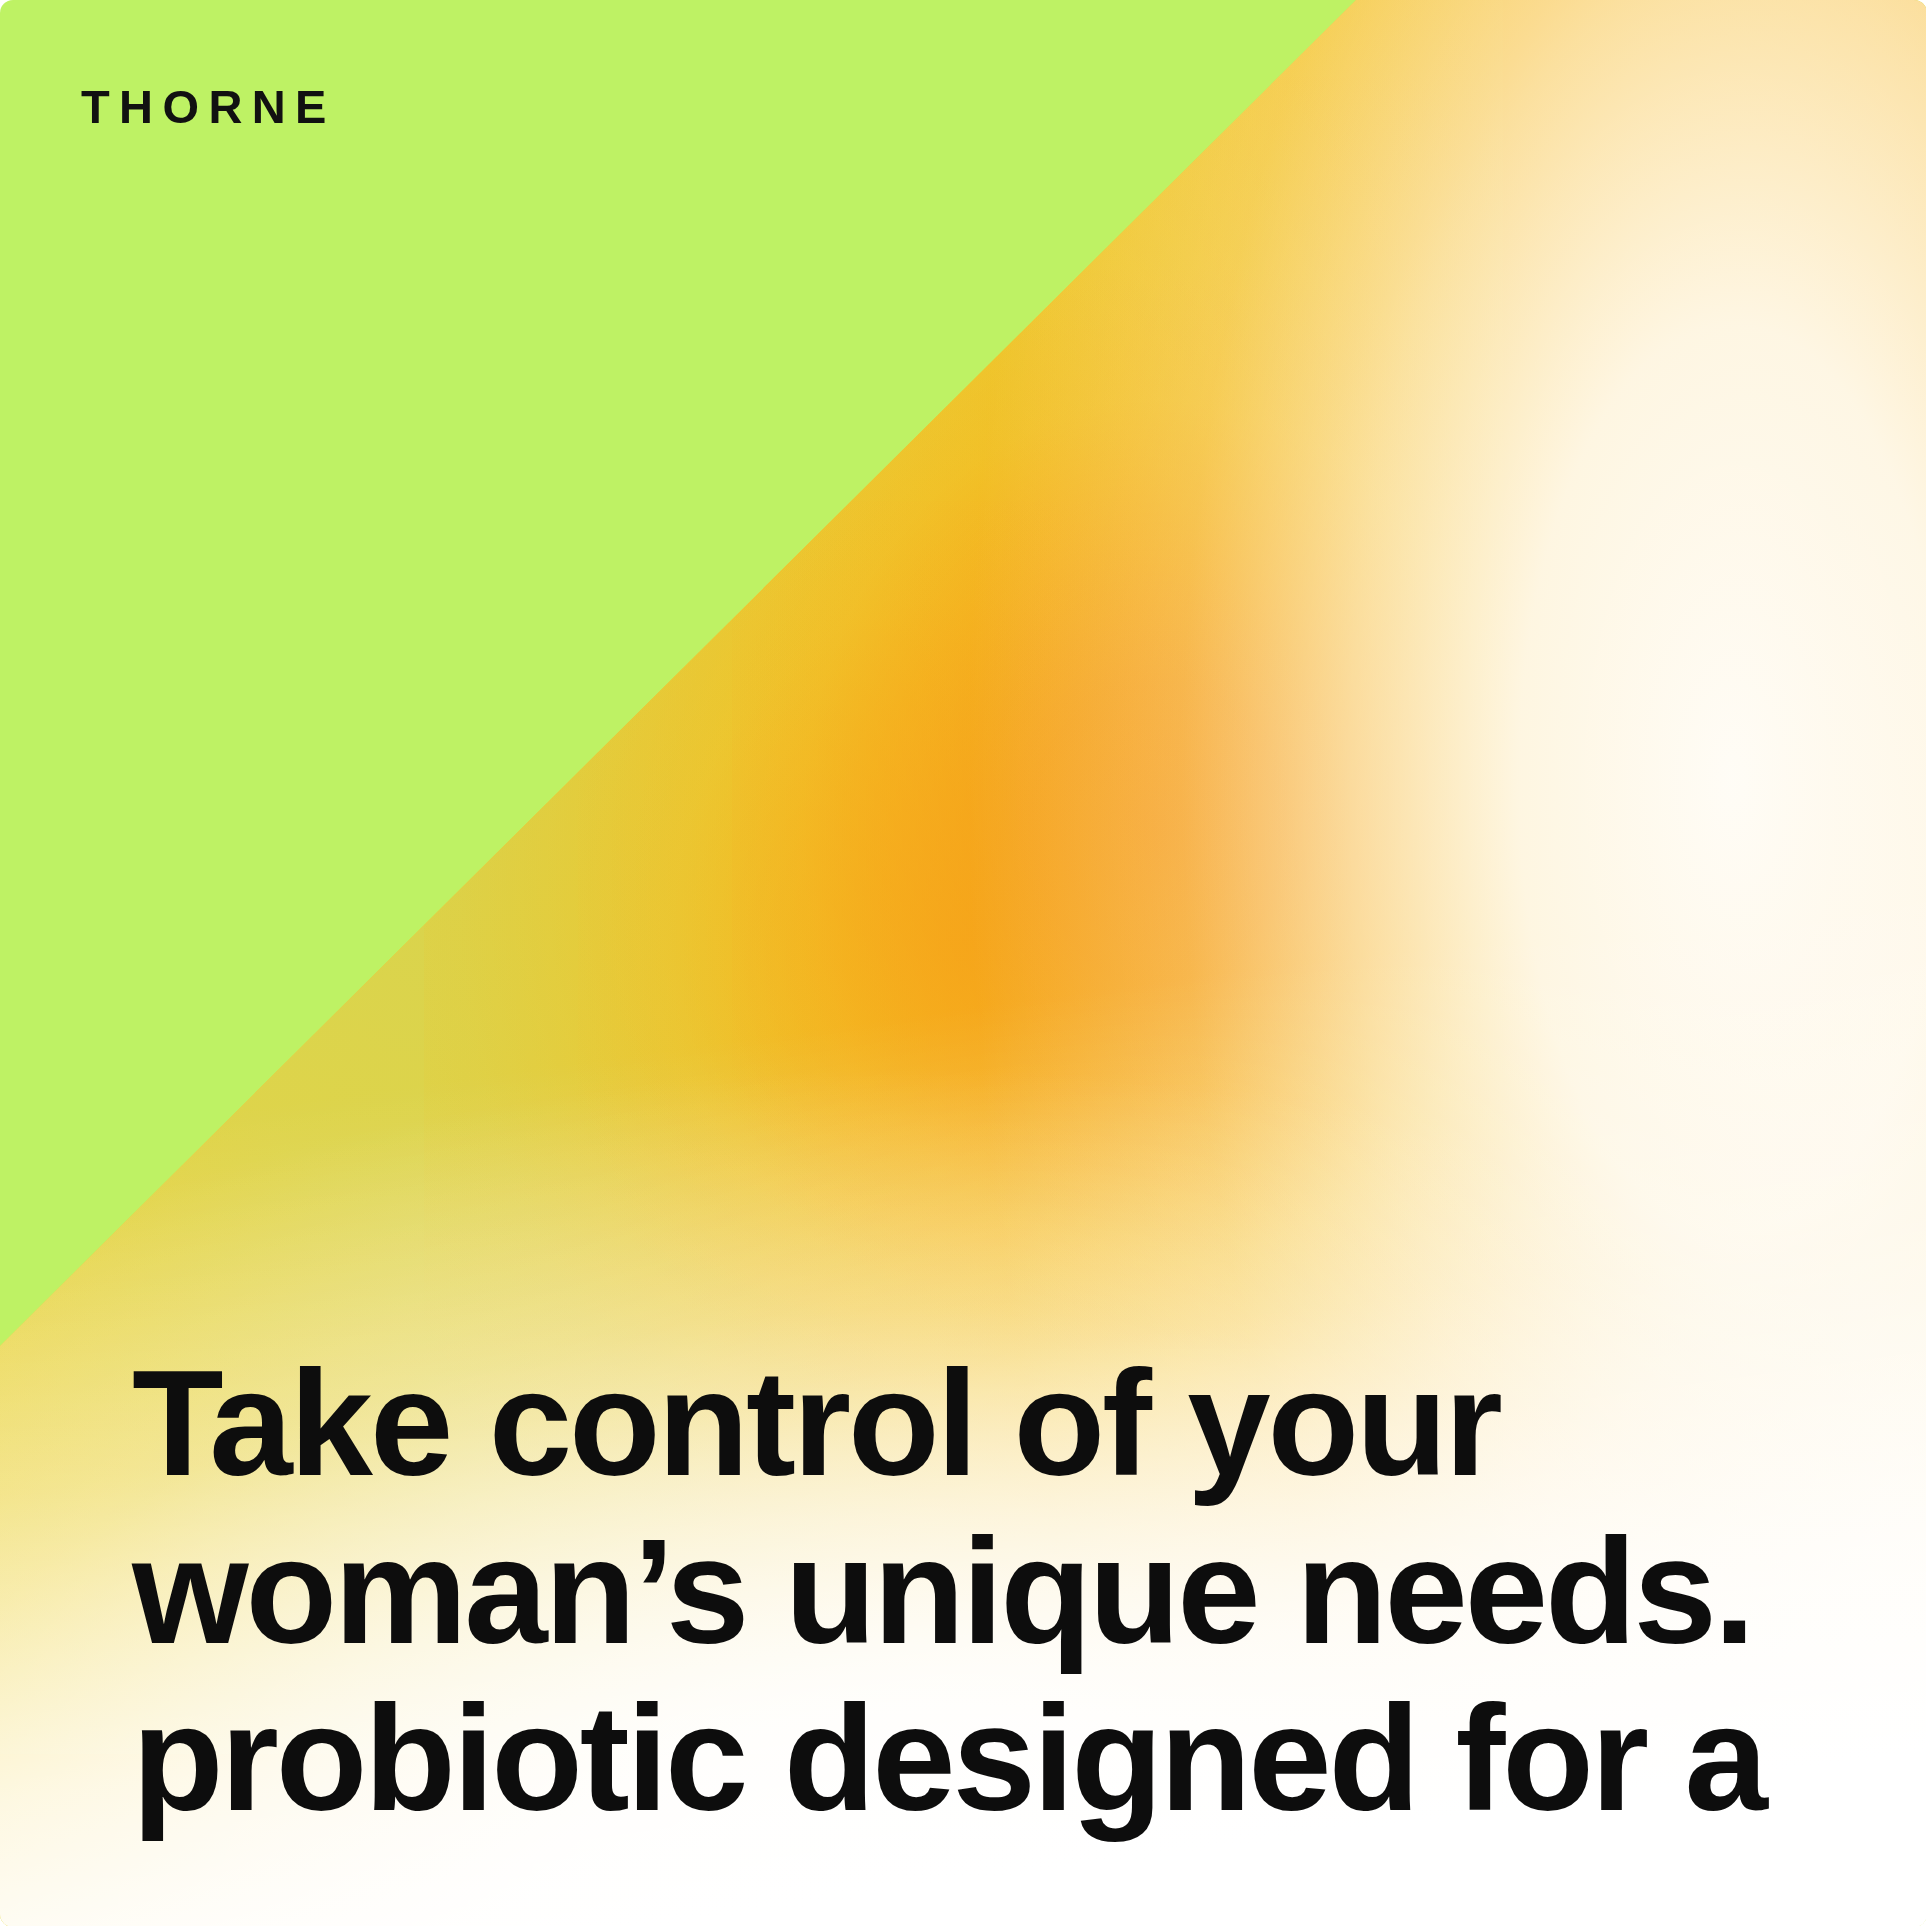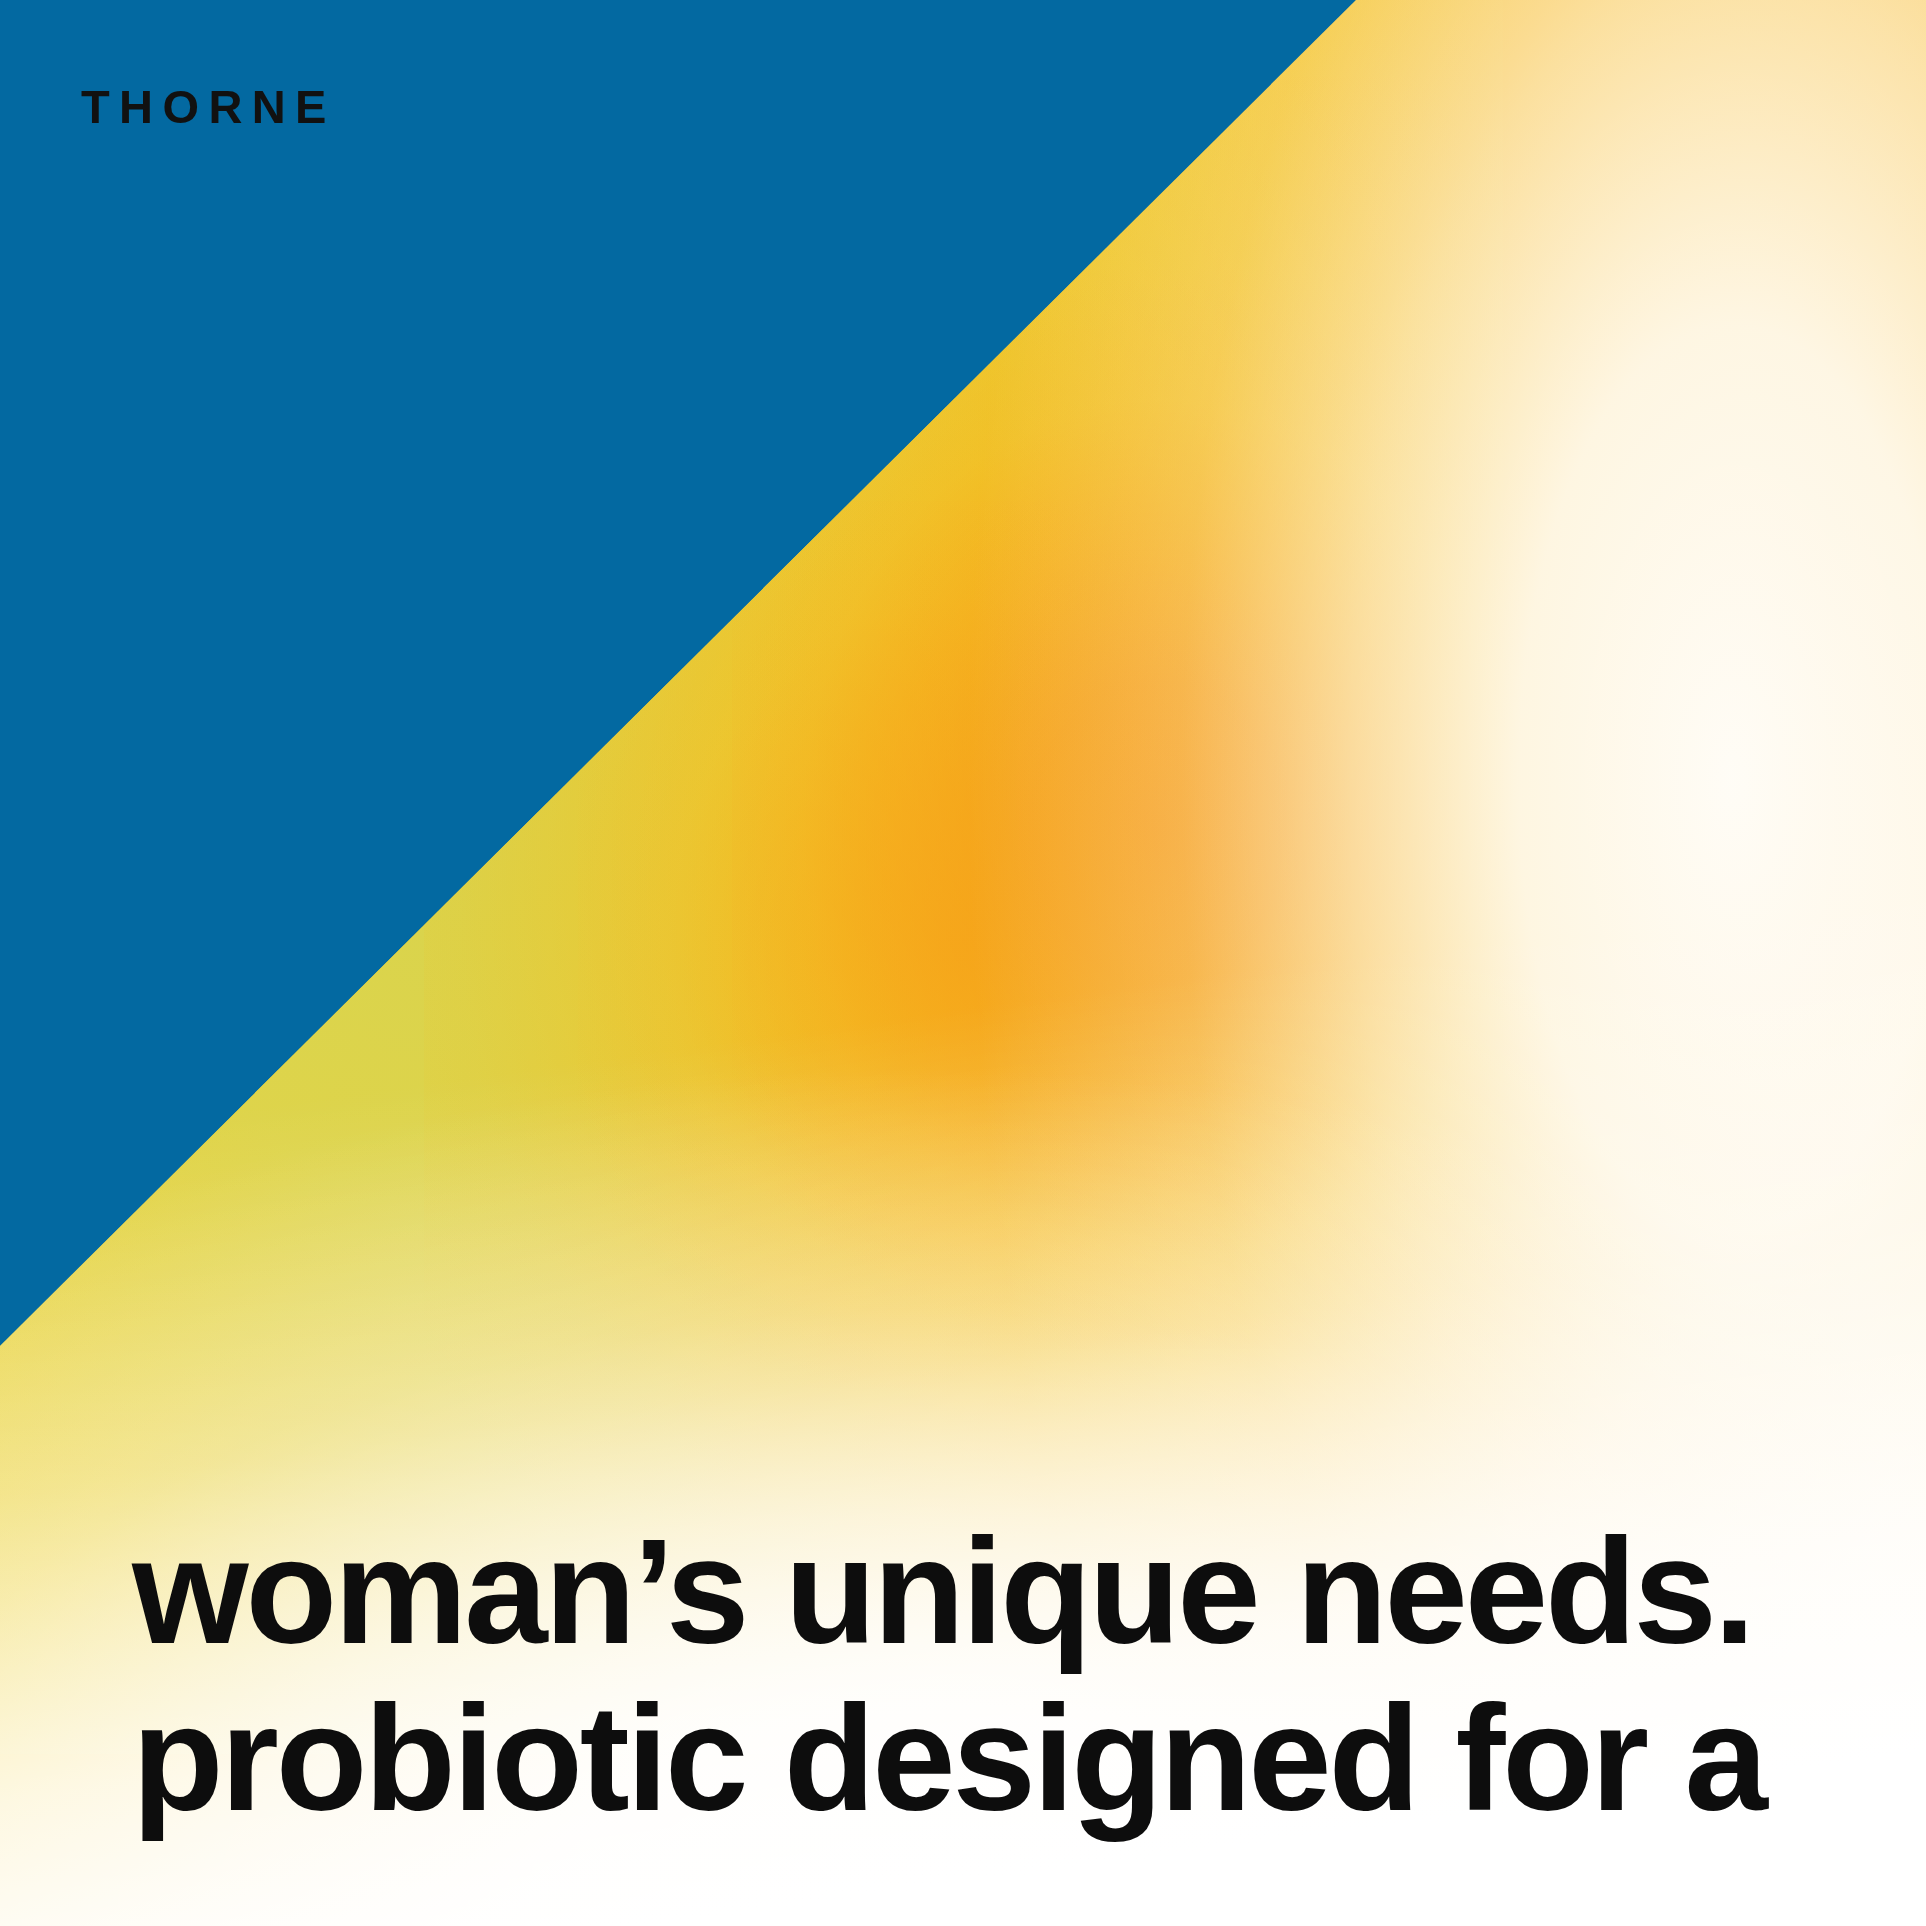--- a/index.html
+++ b/index.html
@@ -6,23 +6,24 @@
   html, body {
     margin: 0;
     padding: 0;
     background: #ffffff;
   }
 
   #stage {
     position: relative;
     width: 1927px;
     height: 1927px;
-    background: #0369a1;
+    background: #bef264;
     overflow: hidden;
     font-family: "Liberation Sans", sans-serif;
+    border-radius: 13px;
   }
 
   
 
   .gradient-art {
     position: absolute;
     inset: 0;
     
     clip-path: polygon(1356px 0px, 1927px 0px, 1927px 1927px, 0px 1927px, 0px 1346px);
     overflow: hidden;
@@ -185,18 +186,19 @@
     <div class="g-orange"></div>
     <div class="g-orange2"></div>
     <div class="g-fade-right"></div>
     <div class="g-fade-bottom"></div>
     <div class="g-wipe"></div>
   </div>
 
   <div class="logo">THORNE</div>
 
   <div class="headline">
+    <span class="hl-line">Take control of your</span>
     <span class="hl-line">woman’s unique needs.</span>
     <span class="hl-line">probiotic designed for a</span>
   </div>
 
 </div>
 
 
 </body></html>

